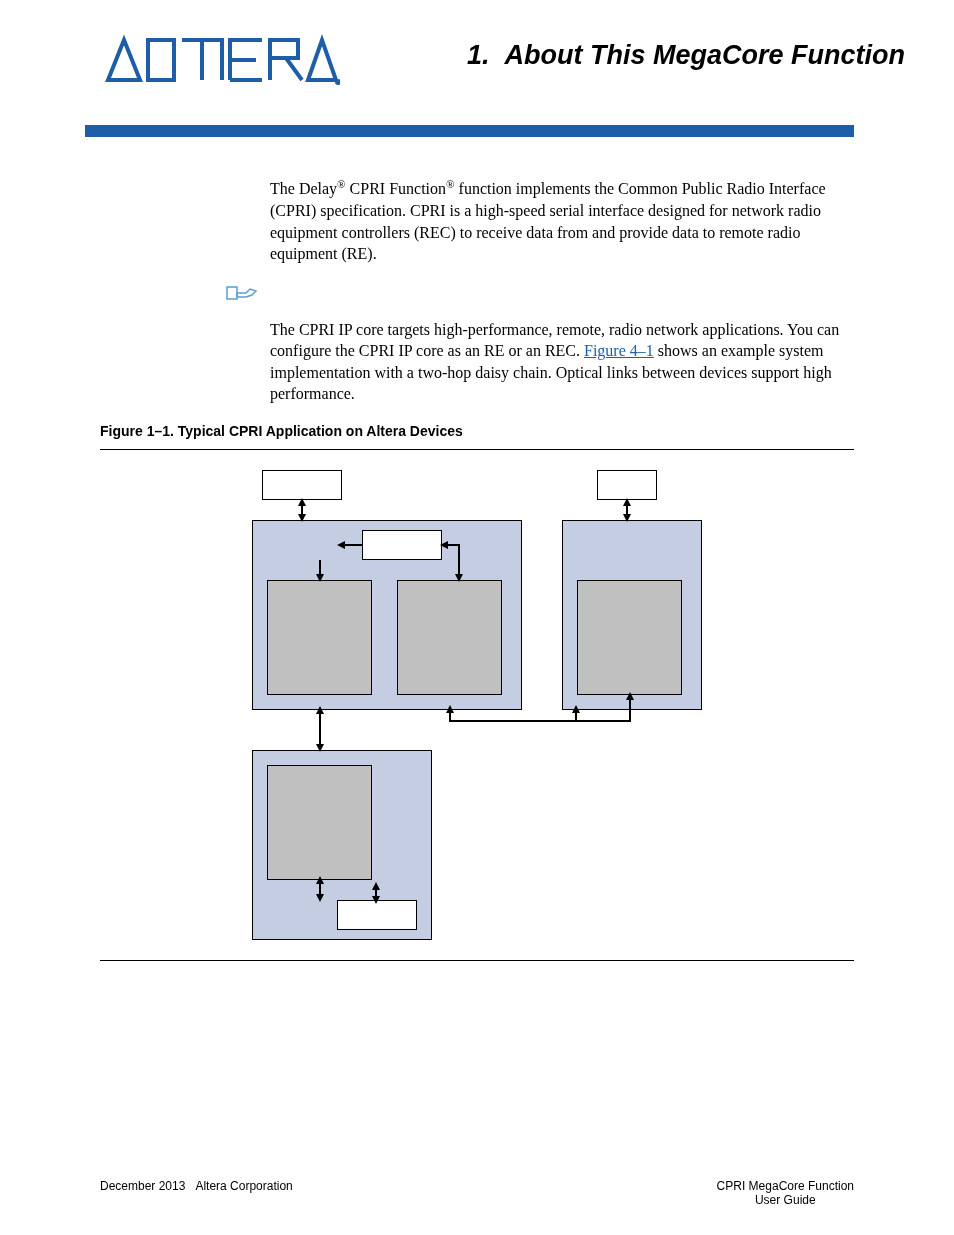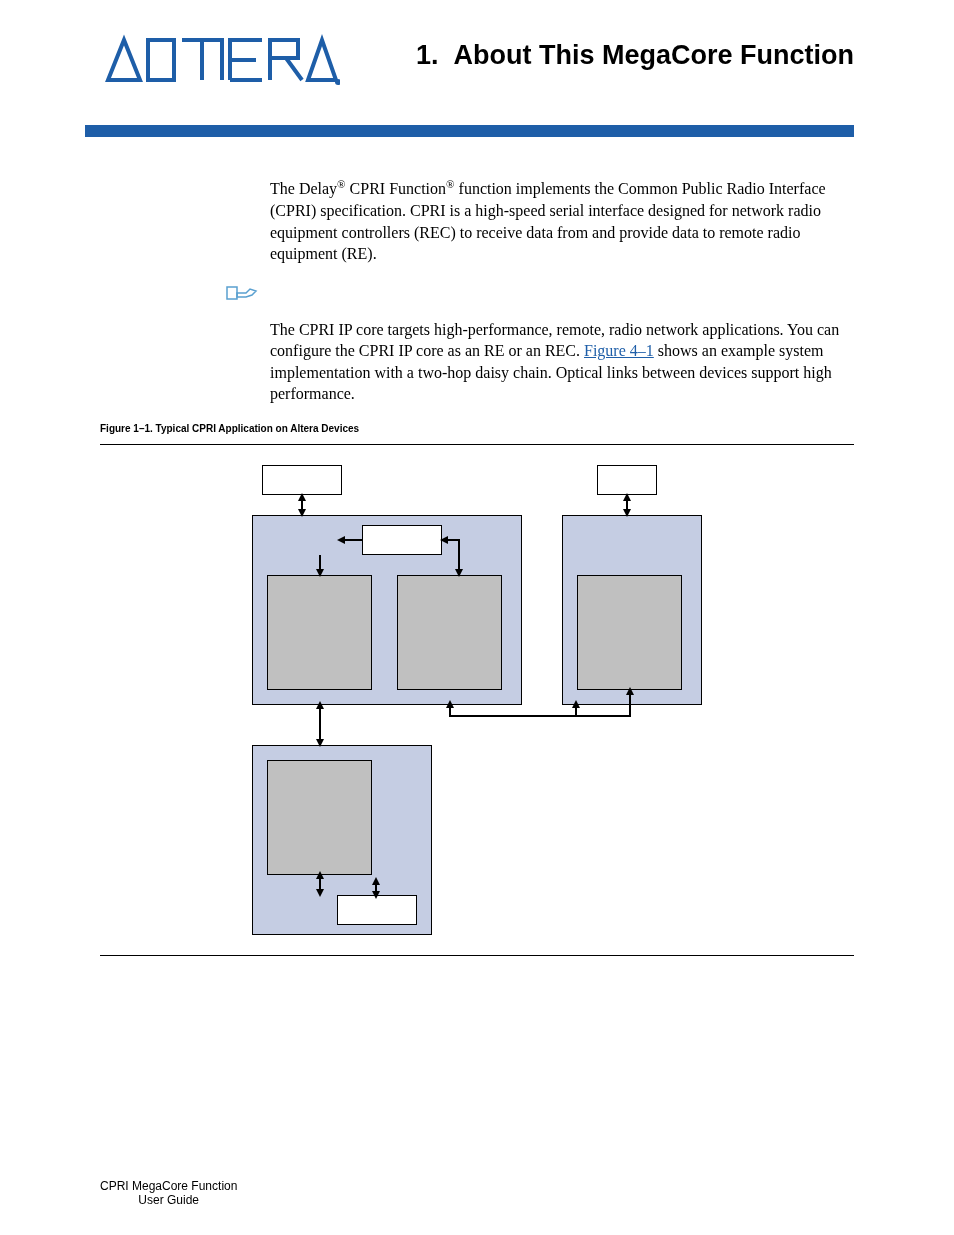--- a/index.html
+++ b/index.html
@@ -8,21 +8,22 @@
       height: 1235px;
       background: #fff;
       font-family: Georgia, 'Times New Roman', serif;
       position: relative;
       color: #000;
     }
     .header {
       display: flex;
       justify-content: space-between;
       align-items: flex-start;
-      padding: 30px 100px 0 100px;
+      padding: 30px 49px 0 100px;
+      font-style: italic;
     }
     .logo {
       width: 240px;
       height: 60px;
     }
     .chapter-title {
       font-family: Arial, Helvetica, sans-serif;
       font-weight: bold;
       font-size: 27px;
       text-align: right;
@@ -57,21 +58,21 @@
       flex: 1;
       font-size: 16px;
       line-height: 1.35;
     }
     .link-green { color: #2a8a2a; }
     .link-blue { color: #1e5ea8; }
     sup { font-size: 0.7em; }
     .figure-caption {
       font-family: Arial, Helvetica, sans-serif;
       font-weight: bold;
-      font-size: 10px;
+      font-size: 14px;
       margin-top: 18px;
       margin-bottom: 10px;
     }
     .figure-area {
       border-top: 1px solid #000;
       border-bottom: 1px solid #000;
       padding: 20px 0;
       display: flex;
       justify-content: center;
     }
@@ -216,16 +217,19 @@
 
       <div class="arrow-line" style="left:133px;top:416px;width:2px;height:14px;"></div>
       <div class="arrow-head ah-up" style="left:130px;top:412px;"></div>
       <div class="arrow-head ah-down" style="left:130px;top:426px;"></div>
     </div>
   </div>
 
 </div>
 
 <div class="footer">
+  <div>
+    <span>December 2013</span>&nbsp;&nbsp;&nbsp;<span>Altera Corporation</span>
+  </div>
   <div class="footer-right">
     <span>CPRI MegaCore Function</span><br><span>User Guide</span>
   </div>
 </div>
 
 </body></html>

